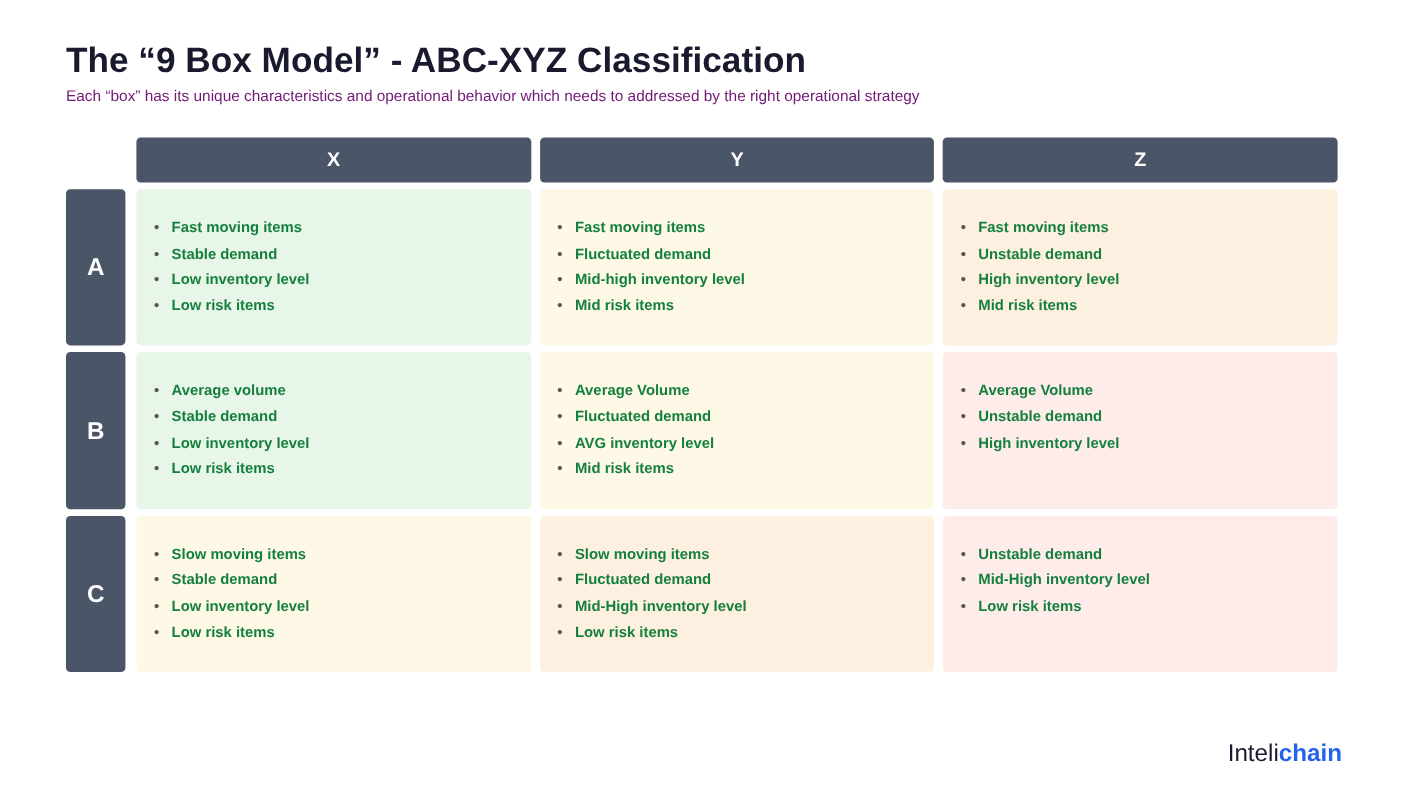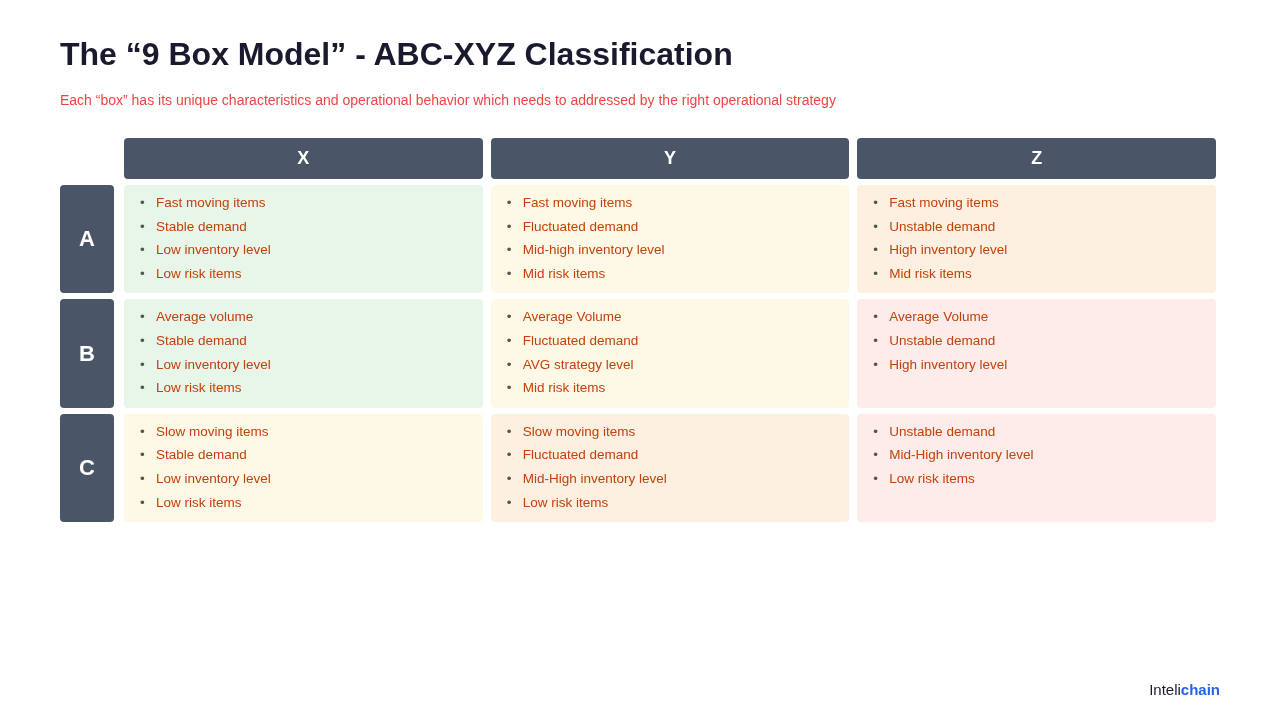--- a/index.html
+++ b/index.html
@@ -11,25 +11,25 @@
       overflow: hidden;
       position: relative;
     }
     .page-container {
       padding: 36px 60px 20px 60px;
     }
     .title {
       font-size: 32px;
       font-weight: 700;
       color: #1a1a2e;
-      margin-bottom: 19px;
+      margin-bottom: 6px;
     }
     .subtitle {
       font-size: 14px;
-      color: #ef4444;
+      color: #701a75;
       margin-bottom: 30px;
     }
     .grid-wrapper {
       display: flex;
       flex-direction: column;
     }
     
     .header-row {
       display: flex;
       margin-left: 60px;
@@ -59,26 +59,27 @@
       align-items: center;
       justify-content: center;
       font-size: 22px;
       font-weight: 600;
       border-radius: 4px;
       margin-right: 6px;
       flex-shrink: 0;
     }
     .cell {
       flex: 1;
-      padding: 7px 16px;
+      padding: 24px 16px;
       border-radius: 4px;
       font-size: 13.5px;
-      color: #c2410c;
+      color: #15803d;
       margin: 0 4px;
       line-height: 1.6;
+      font-weight: bold;
     }
     .cell ul {
       list-style: none;
       padding: 0;
     }
     .cell ul li {
       position: relative;
       padding-left: 16px;
       margin-bottom: 2px;
     }
@@ -92,21 +93,21 @@
     .green-light { background: #e8f5e9; }
     .yellow-light { background: #fef9e7; }
     .orange-light { background: #fdf0e0; }
     .pink-light { background: #fdecea; }
 
     
     .logo {
       position: absolute;
       bottom: 22px;
       right: 60px;
-      font-size: 15px;
+      font-size: 22px;
       font-weight: 400;
       color: #1a1a2e;
     }
     .logo span.highlight {
       color: #2563eb;
       font-weight: 700;
     }
   </style>
 </head>
 <body>
@@ -158,21 +159,21 @@
           <li>Average volume</li>
           <li>Stable demand</li>
           <li>Low inventory level</li>
           <li>Low risk items</li>
         </ul>
       </div>
       <div class="cell yellow-light">
         <ul>
           <li>Average Volume</li>
           <li>Fluctuated demand</li>
-          <li>AVG strategy level</li>
+          <li>AVG inventory level</li>
           <li>Mid risk items</li>
         </ul>
       </div>
       <div class="cell pink-light">
         <ul>
           <li>Average Volume</li>
           <li>Unstable demand</li>
           <li>High inventory level</li>
         </ul>
       </div>

